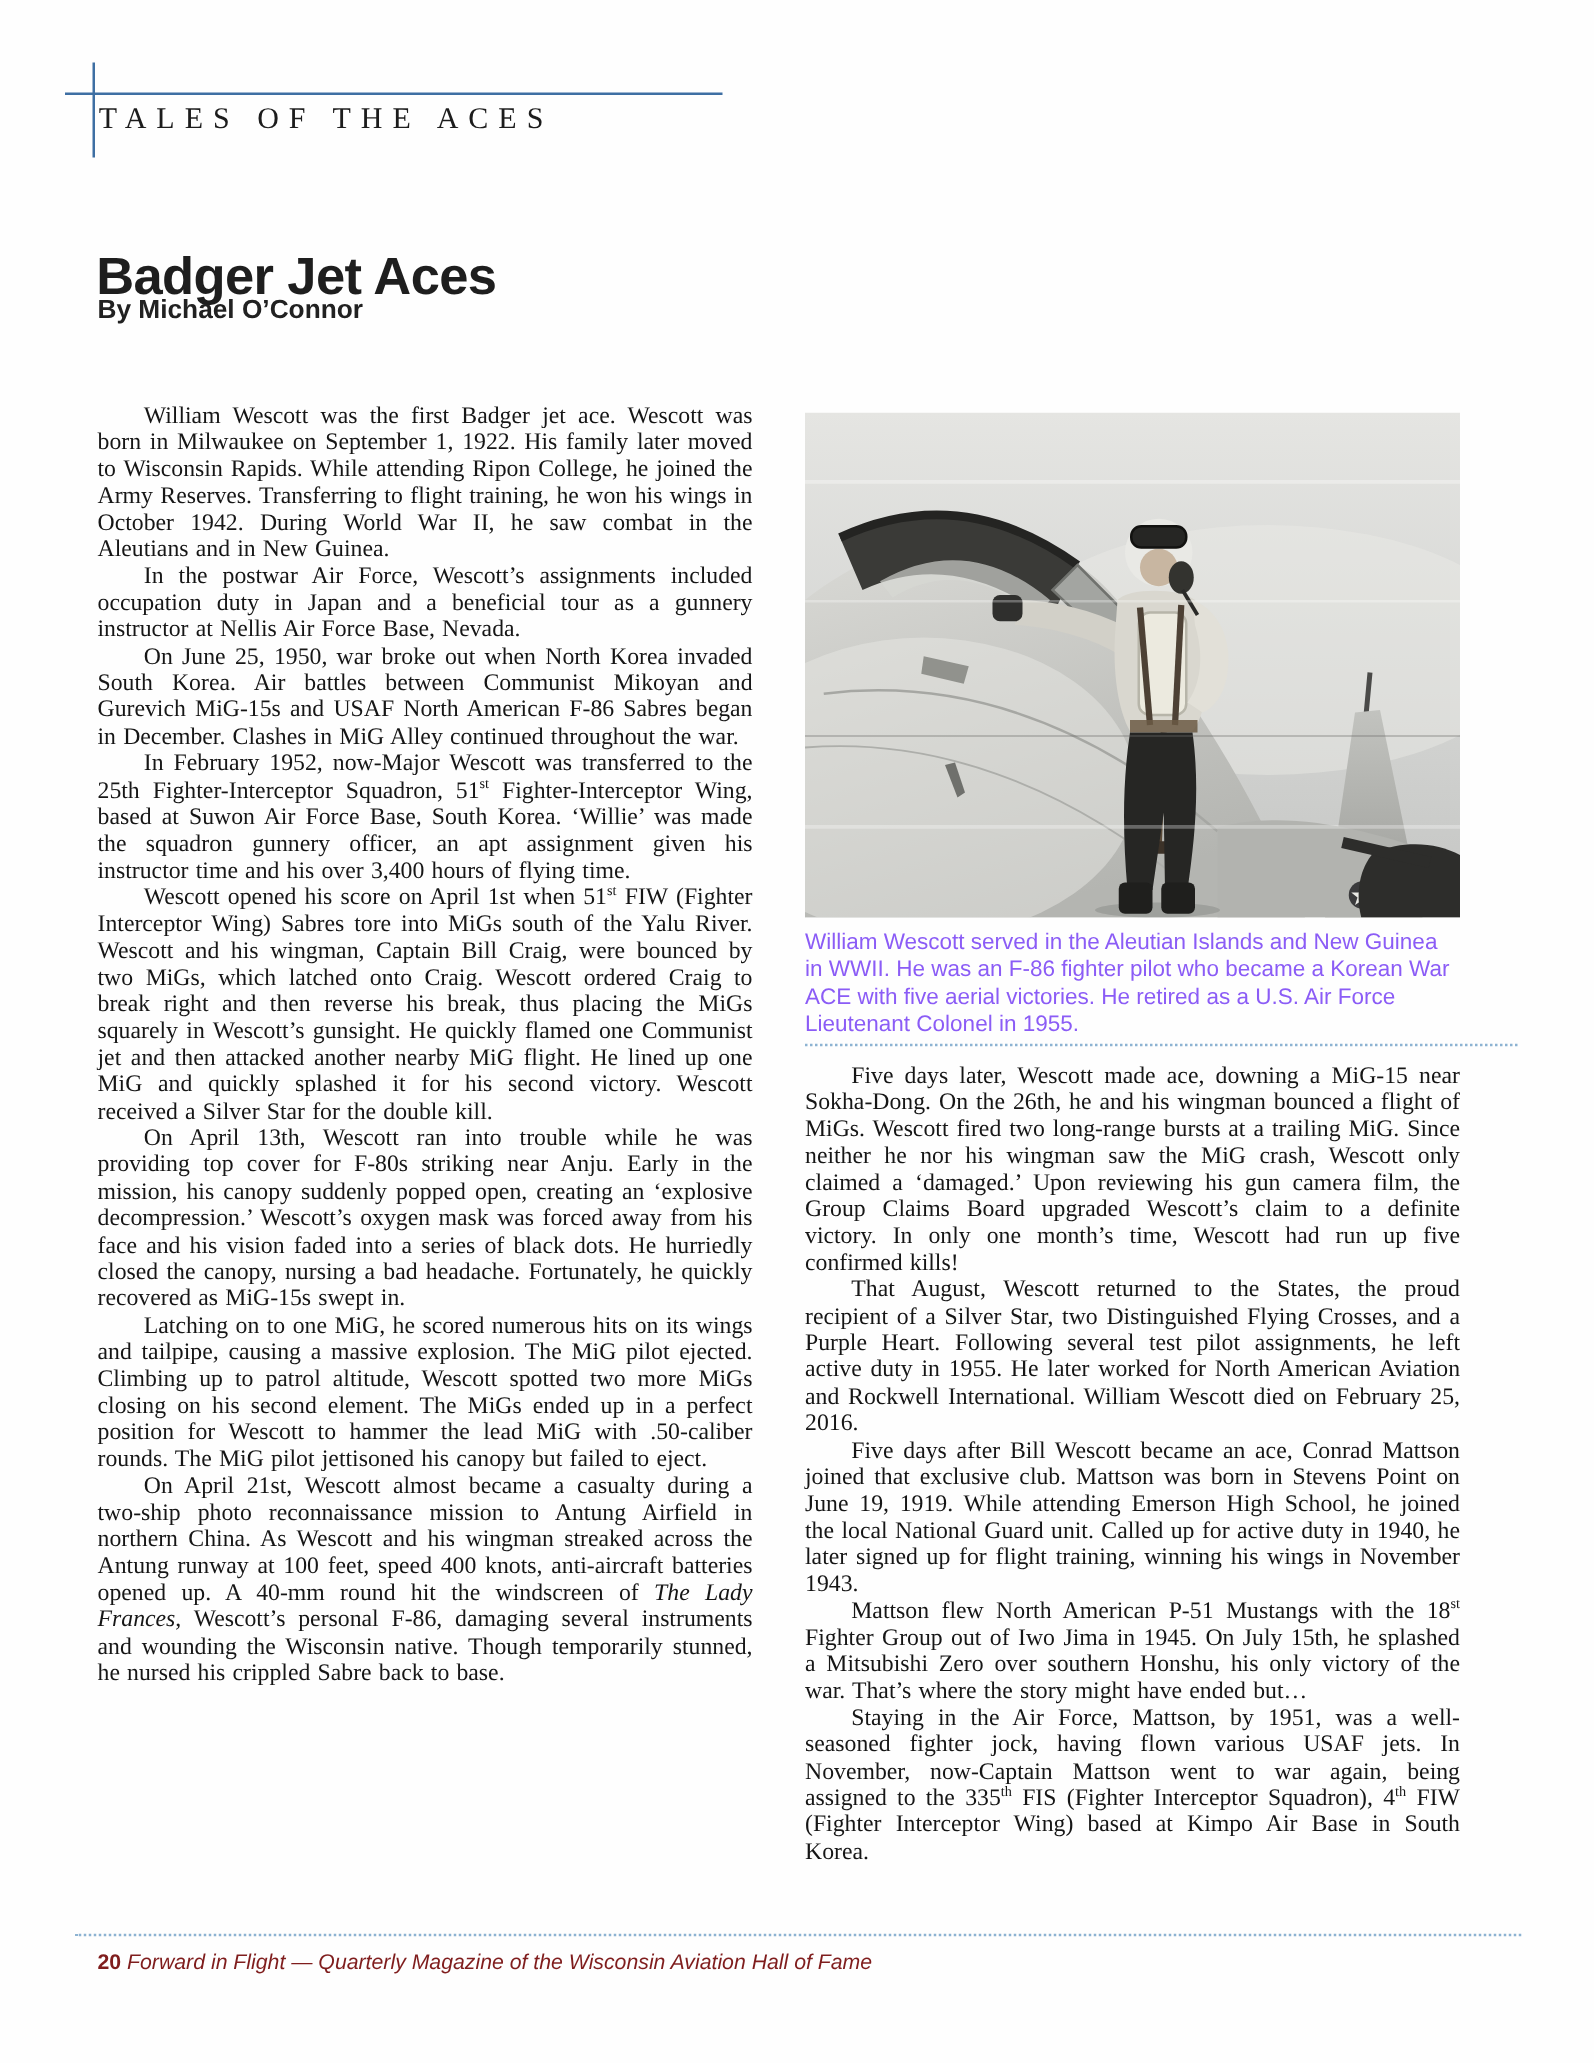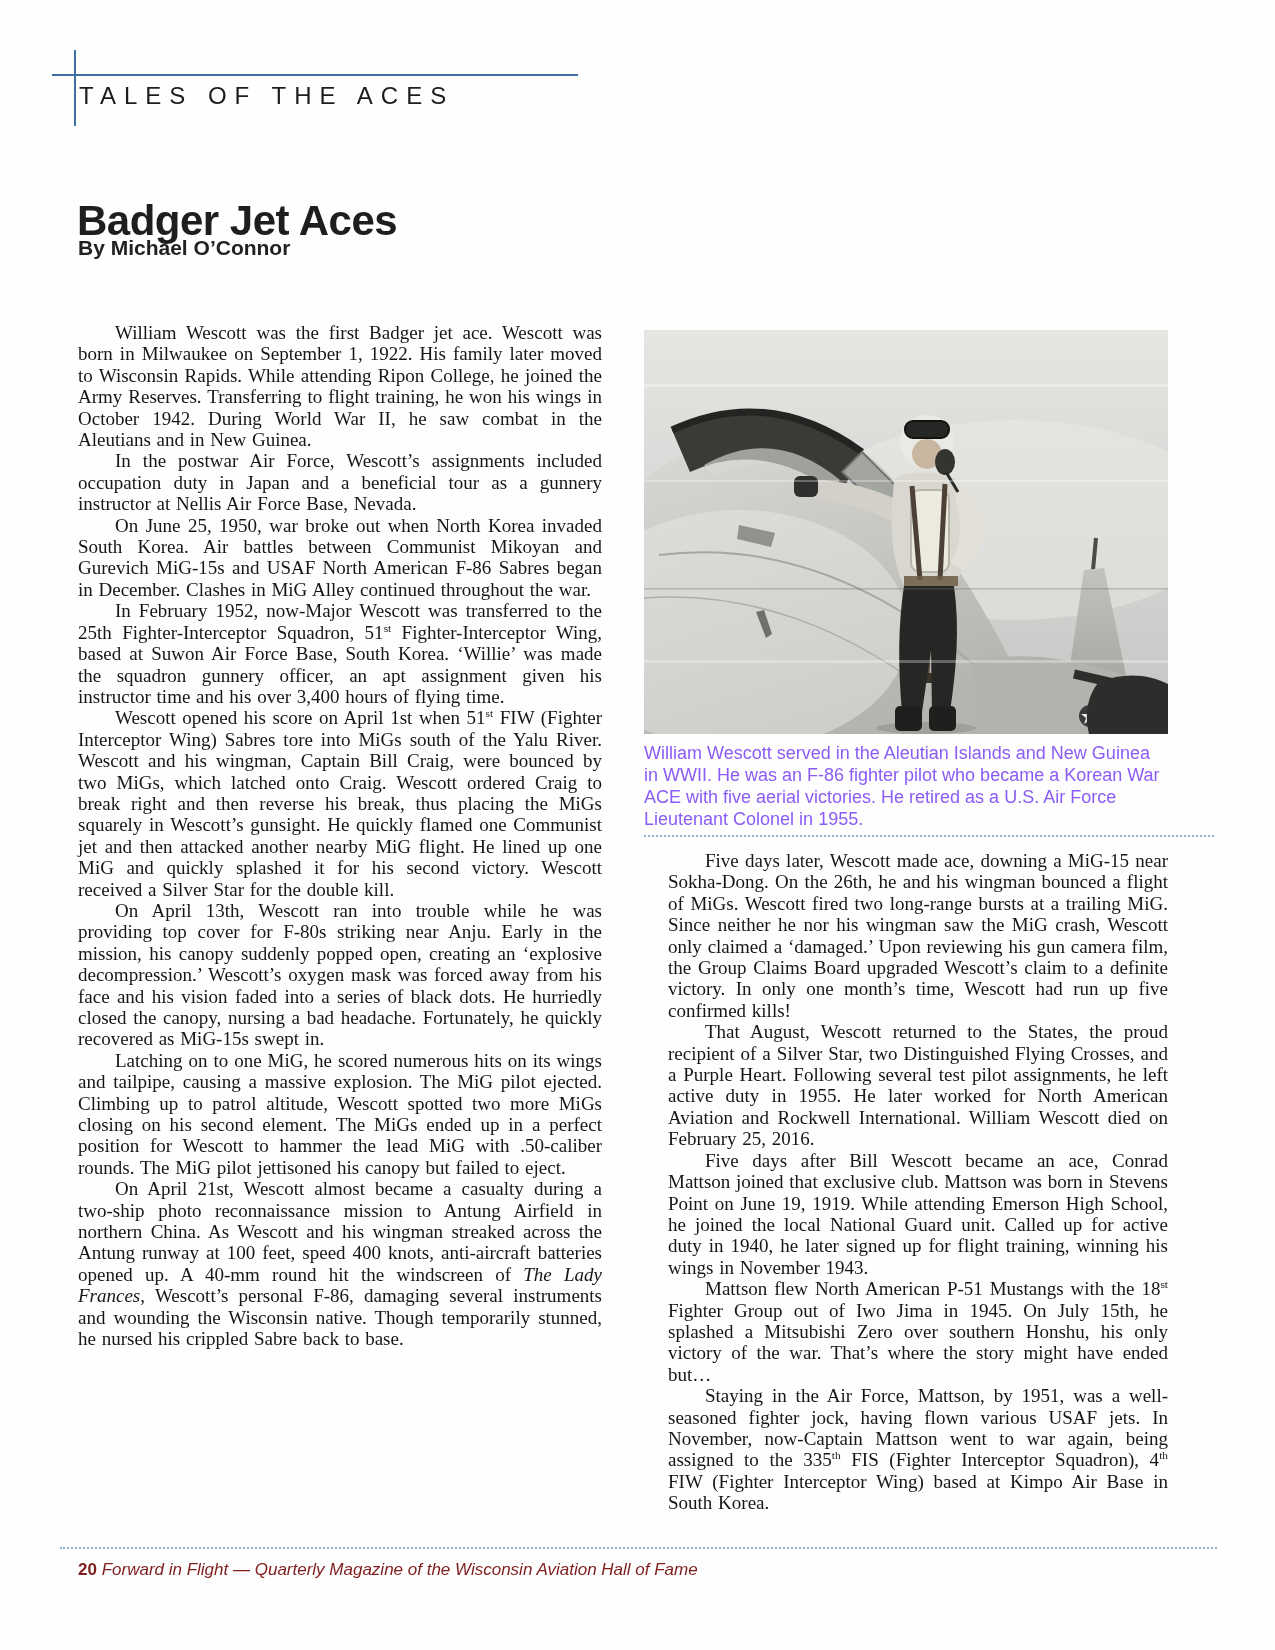--- a/index.html
+++ b/index.html
@@ -16,21 +16,21 @@
   .rule-h {
     position: absolute; left: 52px; top: 74px;
     width: 526px; height: 2px; background: #3e6fa3;
   }
   .rule-v {
     position: absolute; left: 74px; top: 50px;
     width: 2px; height: 76px; background: #3e6fa3;
   }
   .kicker {
     position: absolute; left: 79px; top: 82px;
-    font-family: Liberation Sans, sans-serif;
+    font-family: Liberation Serif, serif;
     font-size: 24px; letter-spacing: 8px; color: #1c1c1c;
     white-space: nowrap;
   }
   .title {
     position: absolute; left: 77px; top: 172px;
     font-family: "Liberation Sans", "DejaVu Sans", sans-serif;
     font-weight: 700; font-size: 42px; line-height: 1; color: #1e1e1e;
     letter-spacing: -0.5px;
   }
   .byline {
@@ -59,21 +59,21 @@
   }
   .caption {
     margin-top: 8px;
     font-family: "Liberation Sans", "DejaVu Sans", sans-serif;
     font-size: 18px; line-height: 22px; color: #8b5cf6;
   }
   .caption-rule {
     margin-top: 5px; margin-right: -46px;
     border-top: 2px dotted #8db3d2; height: 0;
   }
-  .right-text { margin-top: 13px; margin-left: 24px; }
+  .right-text { margin-top: 13px; }
   .footer-rule {
     position: absolute; left: 60px; right: 58px; top: 1547px;
     border-top: 2px dotted #8db3d2; height: 0;
   }
   .footer {
     position: absolute; left: 78px; top: 1560px;
     font-family: "Liberation Sans", "DejaVu Sans", sans-serif;
     font-size: 17px; color: #7f1d1d;
   }
   .footer .pageno { font-weight: 700; font-style: normal; }

